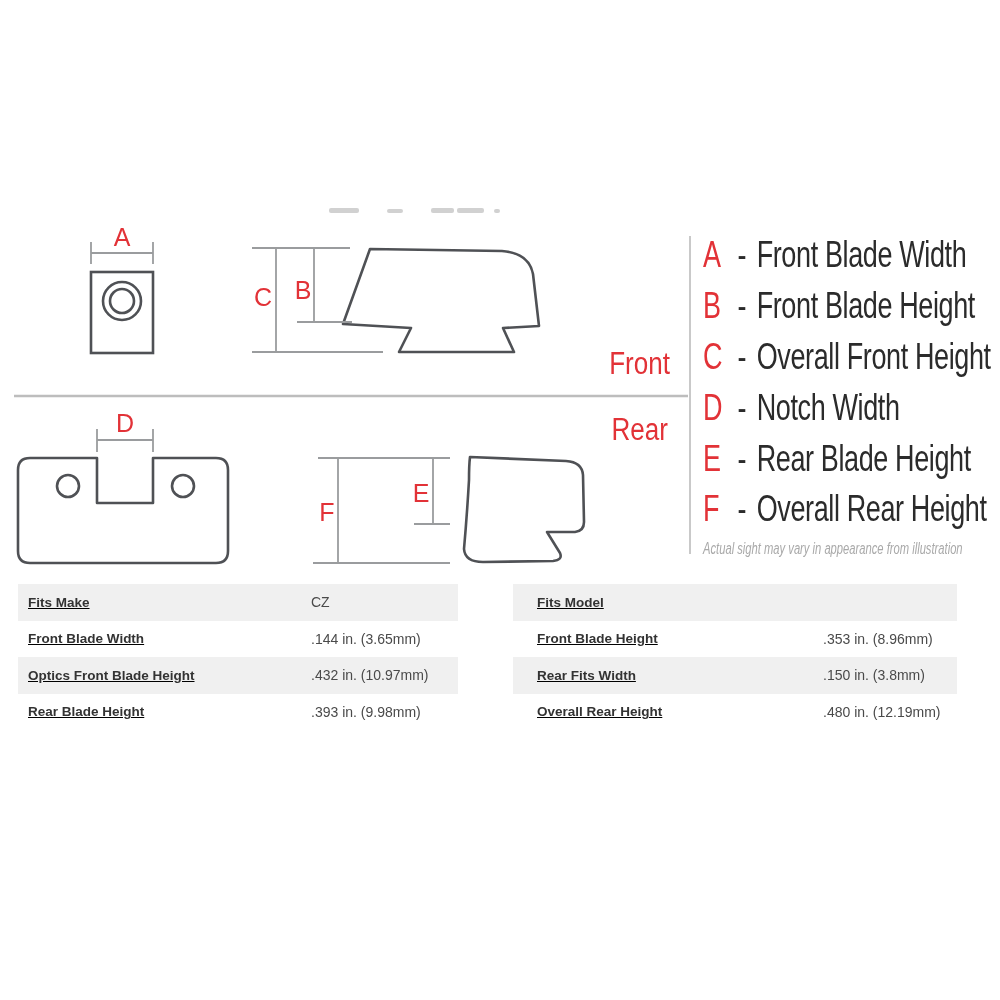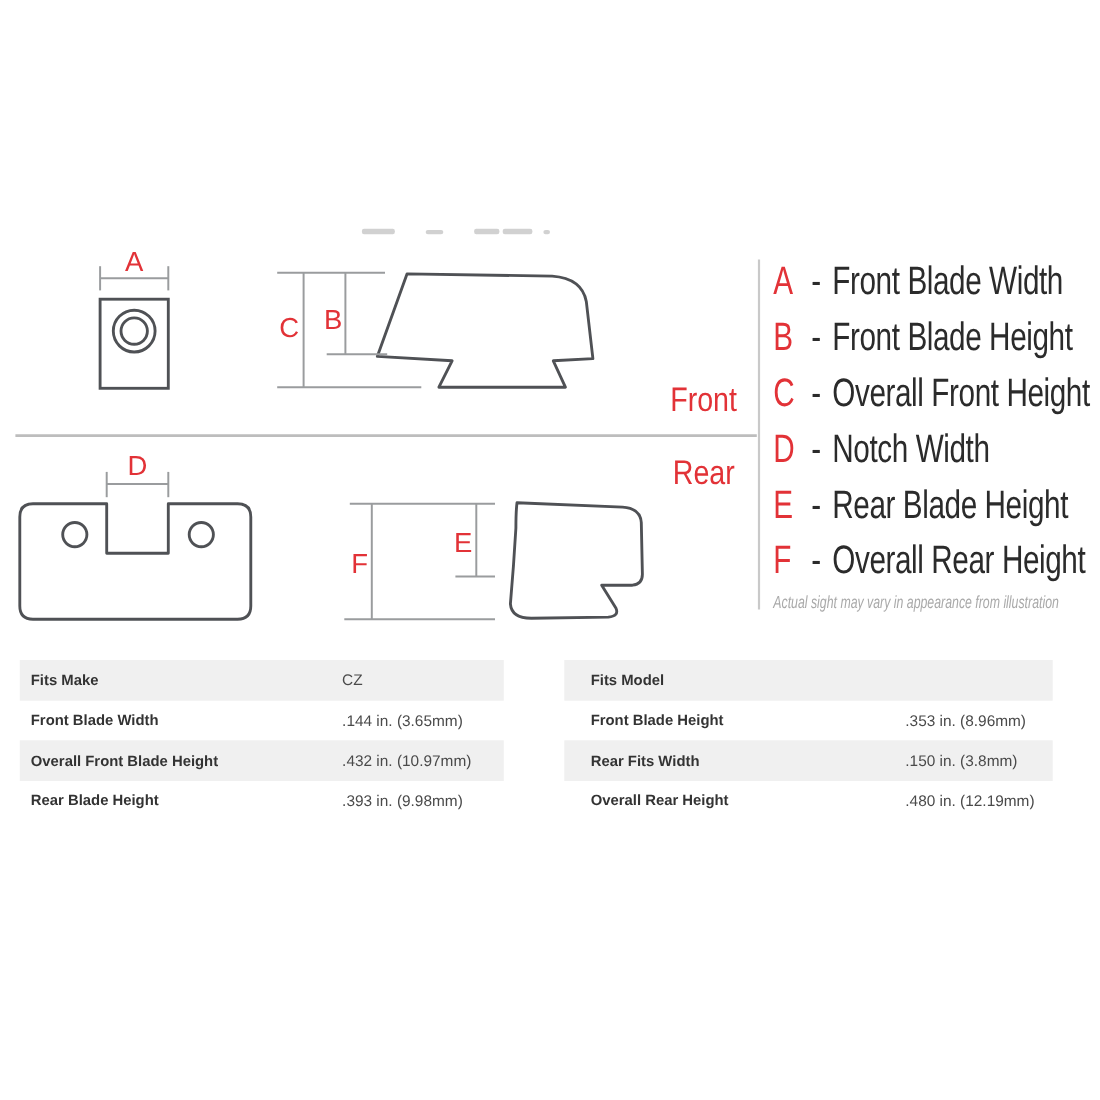--- a/index.html
+++ b/index.html
@@ -21,21 +21,21 @@
     font-size:16px;font-style:italic;color:#a9a9a9;white-space:nowrap;
     transform:scaleX(0.70);transform-origin:0 0;}
 
   
   .side-label{position:absolute;width:160px;text-align:right;color:#e23237;
     font-size:31px;font-weight:500;transform:scaleX(0.84);transform-origin:100% 50%;}
   #front-label{left:510px;top:346px;}
   #rear-label{left:508px;top:412px;}
 
   
-  .spec-table{position:absolute;top:600px;}
+  .spec-table{position:absolute;top:584px;text-decoration:underline;}
   #spec-table-left{left:18px;width:440px;}
   #spec-table-right{left:513px;width:444px;}
   .spec-row{position:relative;height:36.5px;display:flex;align-items:center;}
   .spec-row.shaded{background:#f0f0f0;}
   .spec-label{font-weight:bold;font-size:13.5px;color:#333333;letter-spacing:0;}
   #spec-table-left .spec-label{padding-left:10px;}
   #spec-table-right .spec-label{padding-left:24px;}
   .spec-value{position:absolute;font-size:14px;color:#4a4a4a;margin-left:23px;}
   #spec-table-left .spec-value{left:270px;}
   #spec-table-right .spec-value{left:287px;}
@@ -166,21 +166,21 @@
 <div id="spec-table-left" class="spec-table">
   <div class="spec-row shaded">
     <span class="spec-label">Fits Make</span>
     <span class="spec-value">CZ</span>
   </div>
   <div class="spec-row">
     <span class="spec-label">Front Blade Width</span>
     <span class="spec-value">.144 in. (3.65mm)</span>
   </div>
   <div class="spec-row shaded">
-    <span class="spec-label">Overall Front Blade Height</span>
+    <span class="spec-label">Optics Front Blade Height</span>
     <span class="spec-value">.432 in. (10.97mm)</span>
   </div>
   <div class="spec-row">
     <span class="spec-label">Rear Blade Height</span>
     <span class="spec-value">.393 in. (9.98mm)</span>
   </div>
 </div>
 
 <div id="spec-table-right" class="spec-table">
   <div class="spec-row shaded">

